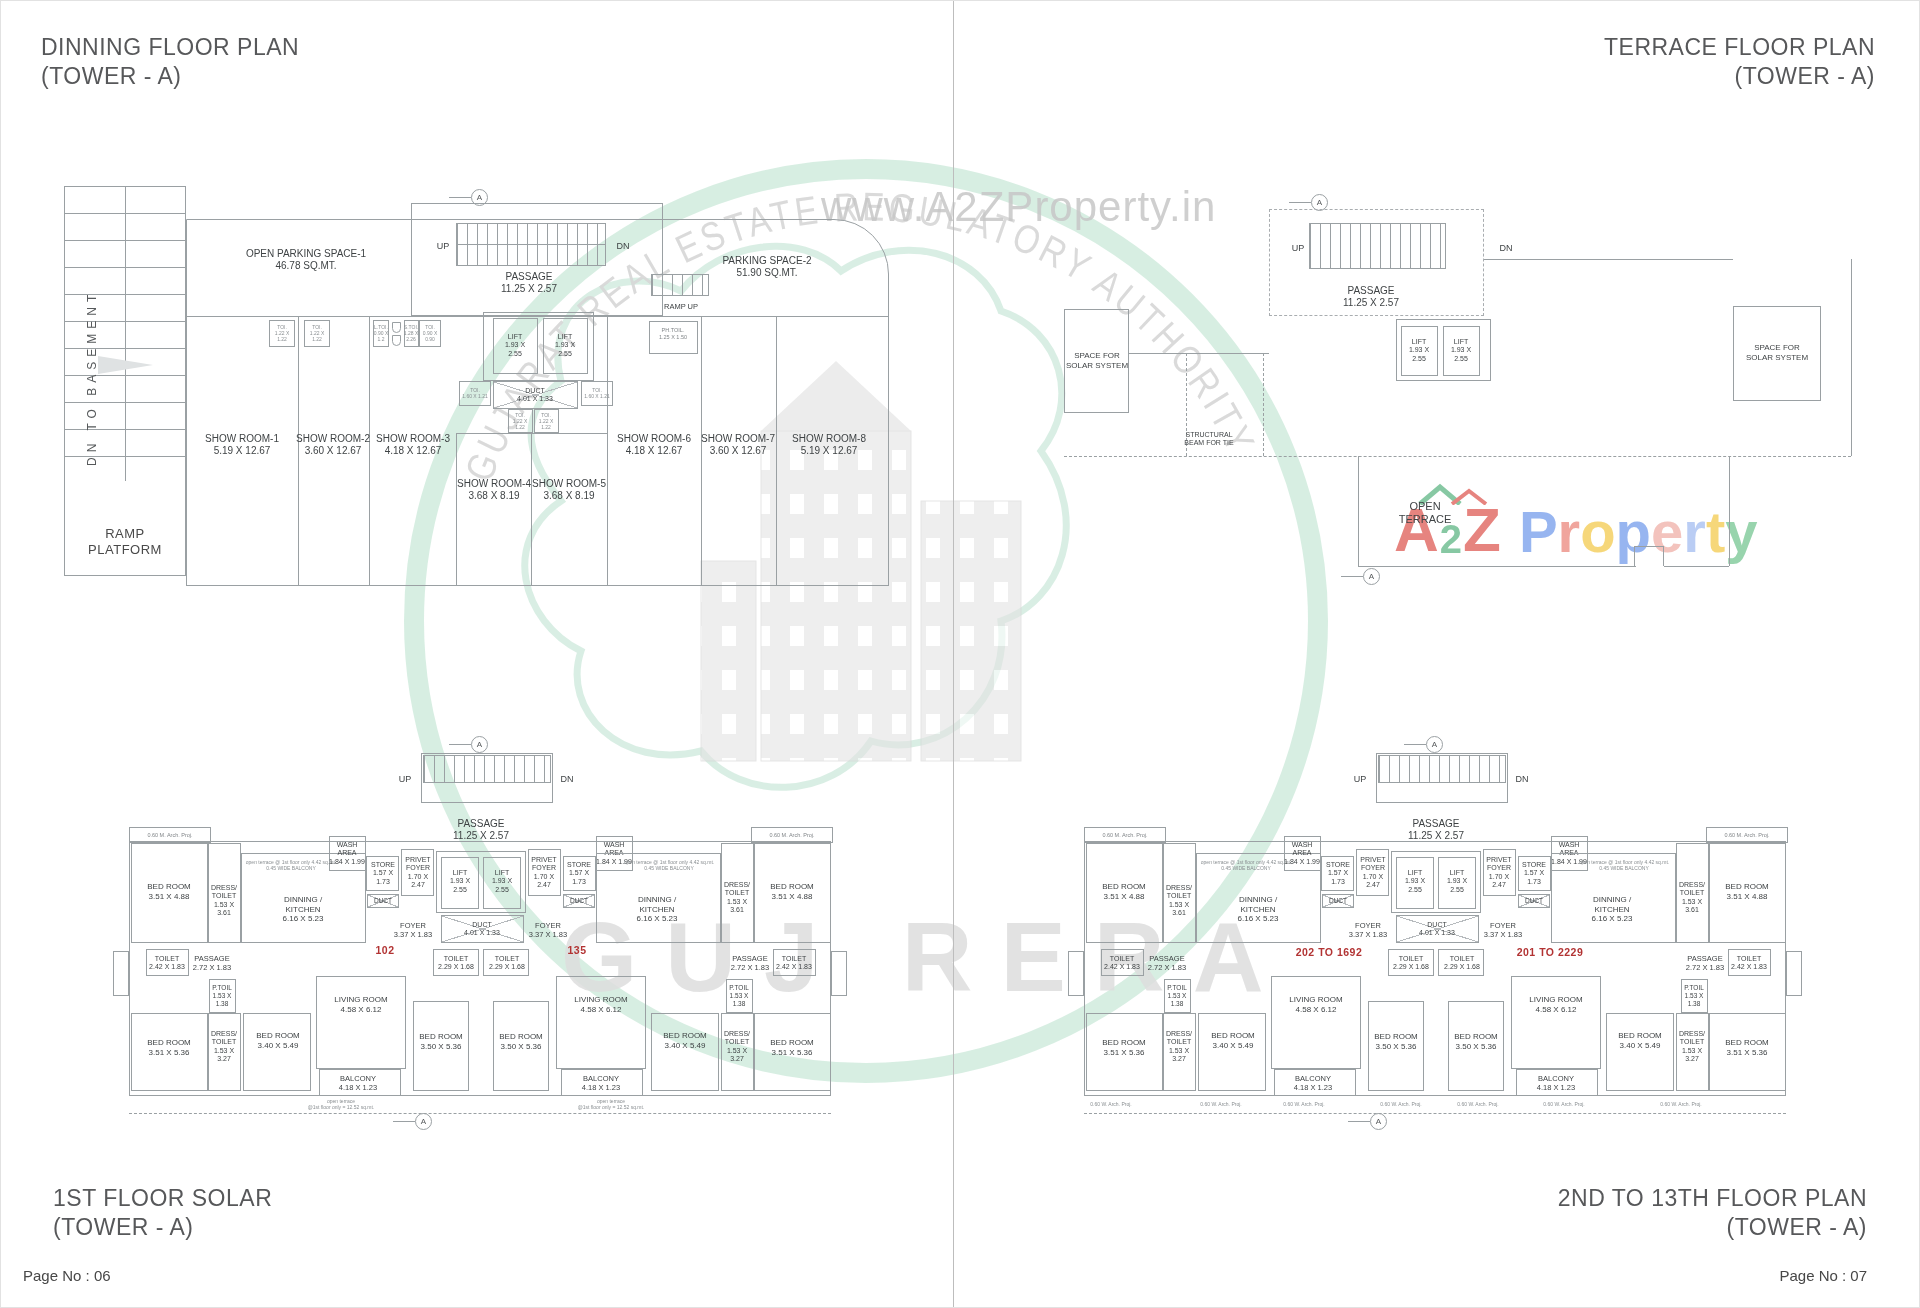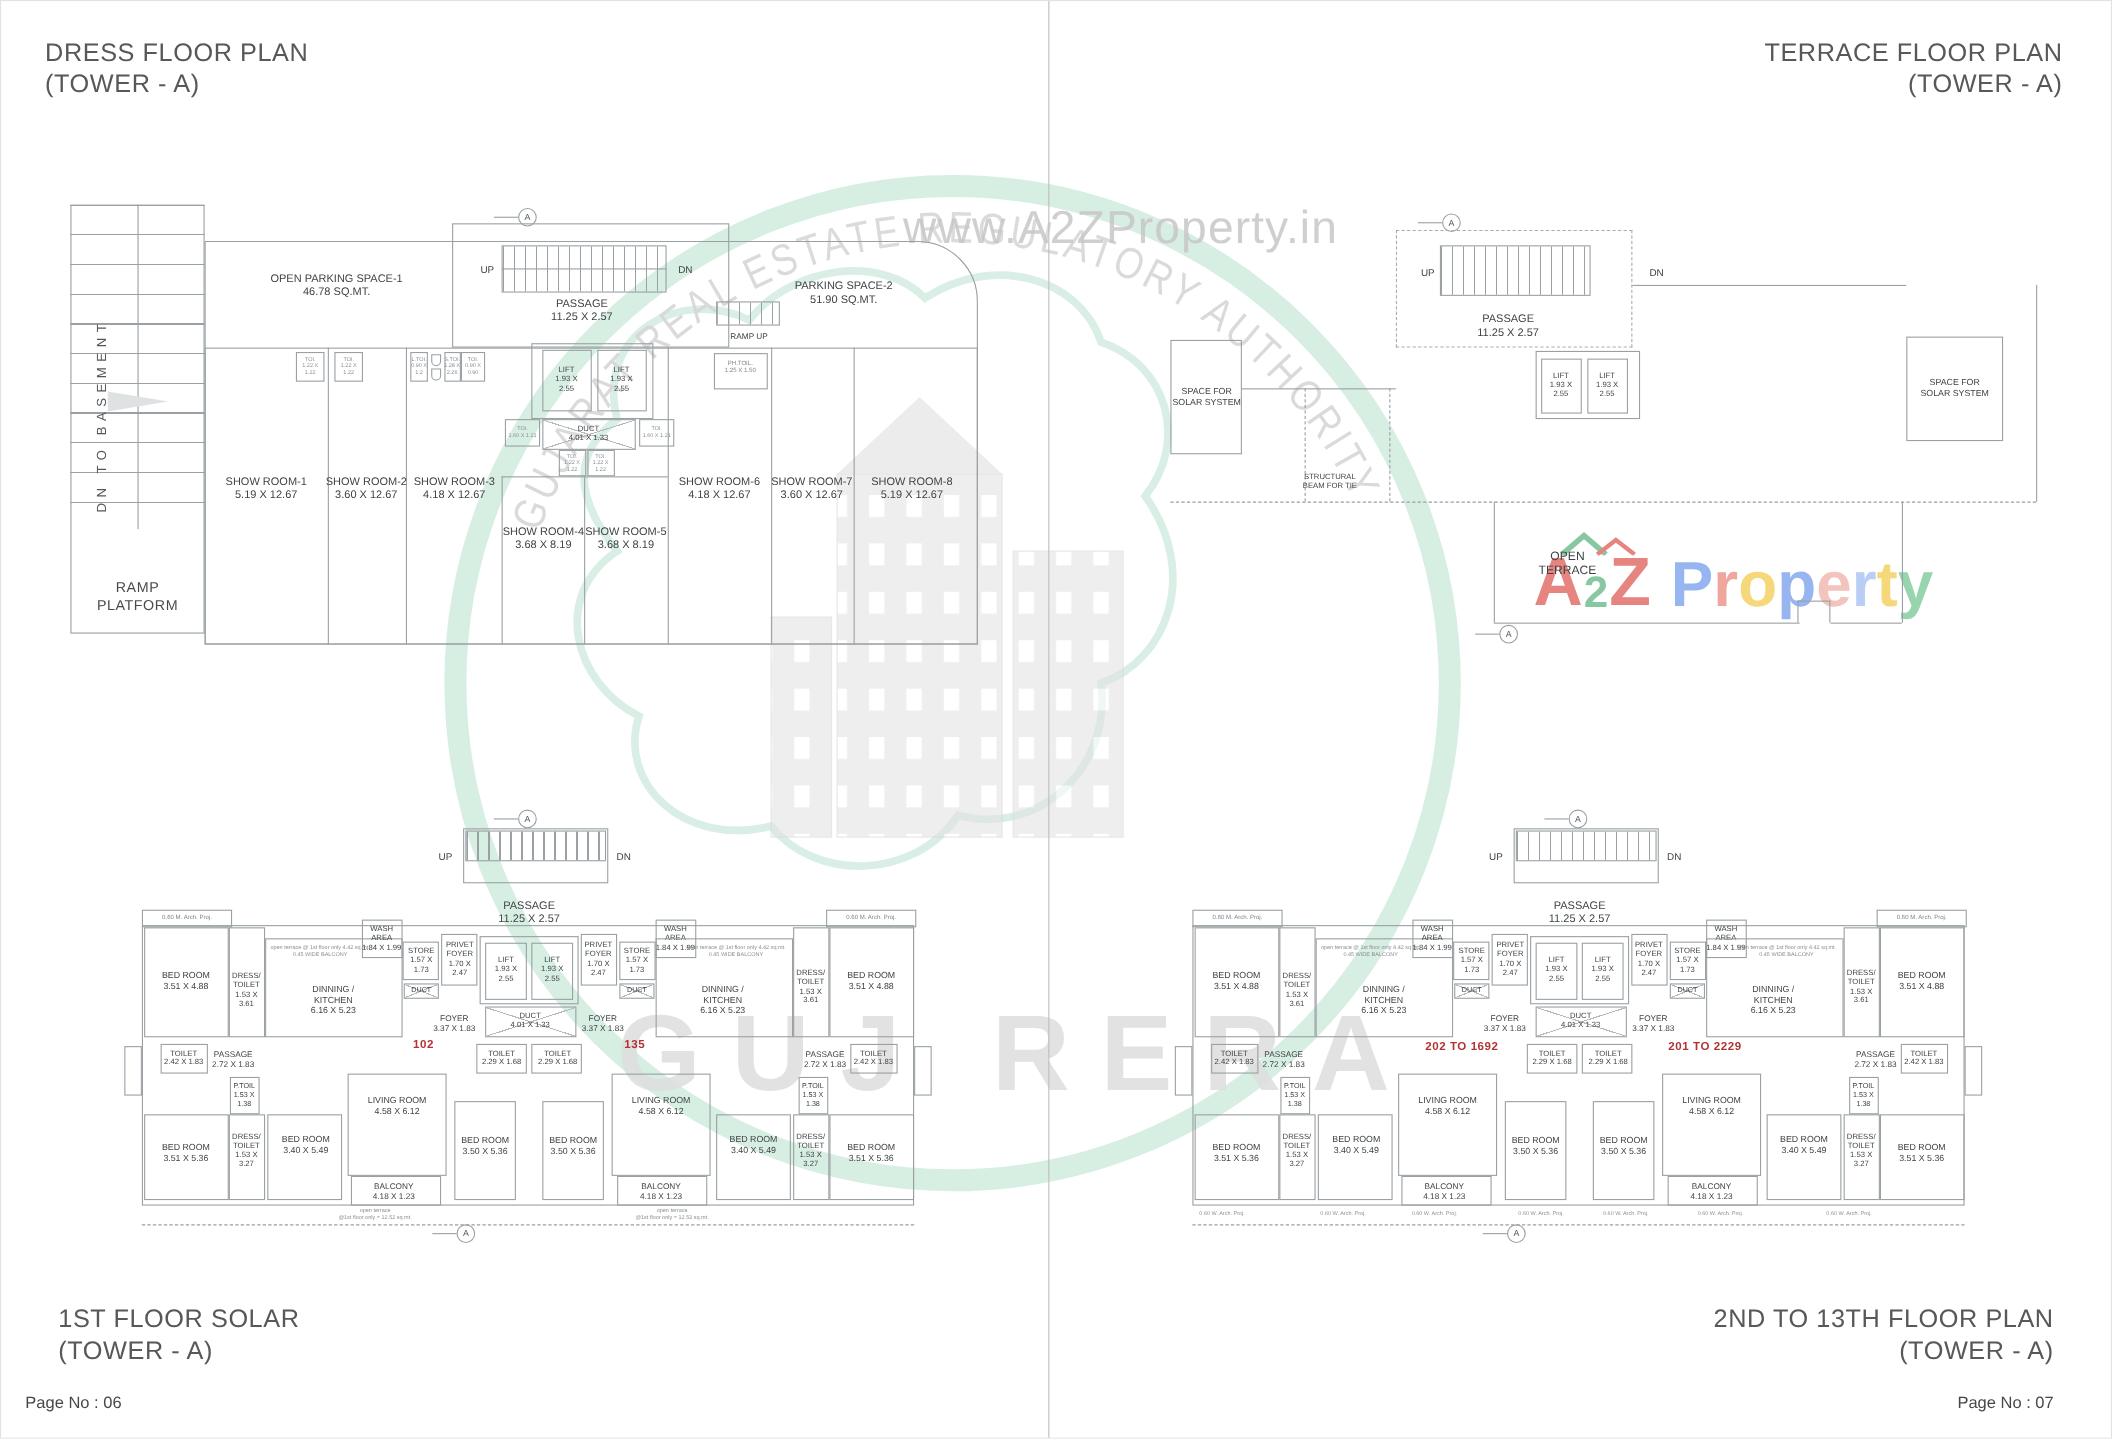--- a/index.html
+++ b/index.html
@@ -97,21 +97,21 @@
     <span class="lp lp4">p</span>
     <span class="lp lp5">e</span>
     <span class="lp lp6">r</span>
     <span class="lp lp7">t</span>
     <span class="lp lp8">y</span>
   </div>
 
   <div class="divider"></div>
 
   <div class="t-title" style="left:40px;top:32px">
-    <div>DRESS FLOOR PLAN</div>
+    <div>DINNING FLOOR PLAN</div>
     <div>(TOWER - A)</div>
   </div>
   <div class="t-title right" style="right:44px;top:32px">
     <div>TERRACE  FLOOR PLAN</div>
     <div>(TOWER - A)</div>
   </div>
   <div class="t-title" style="left:52px;top:1183px">
     <div>1ST  FLOOR SOLAR</div>
     <div>(TOWER - A)</div>
   </div>

